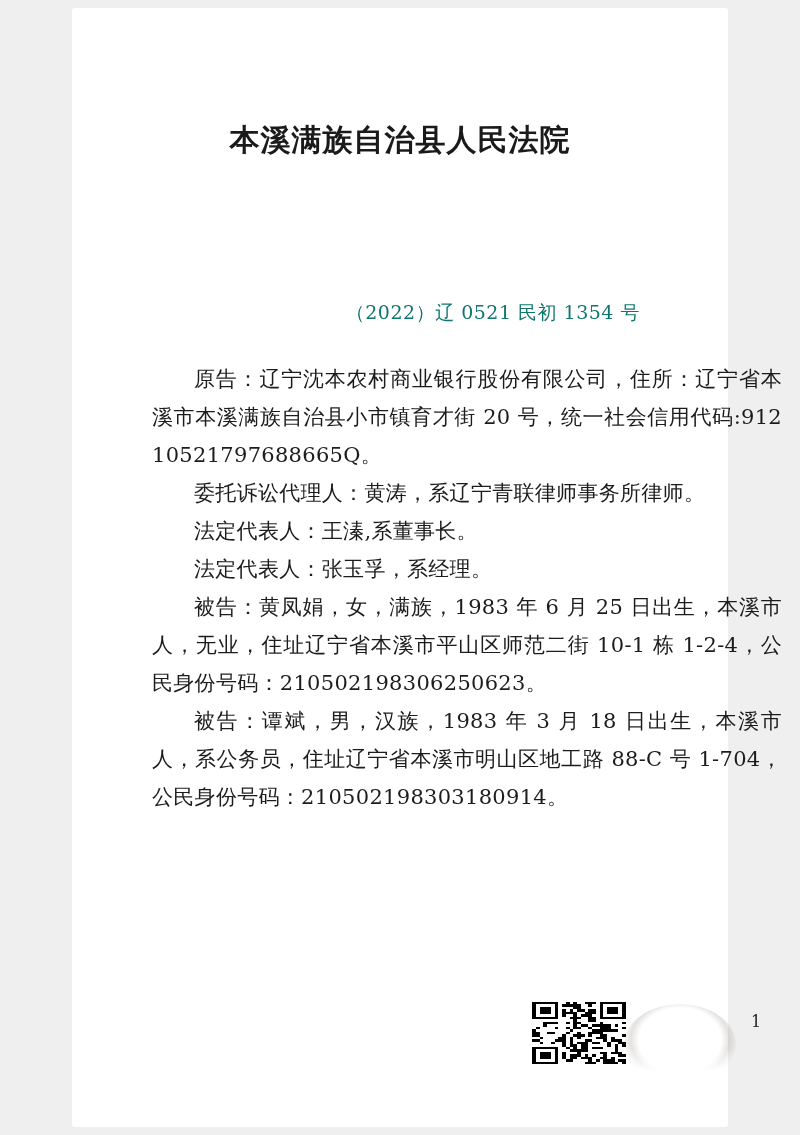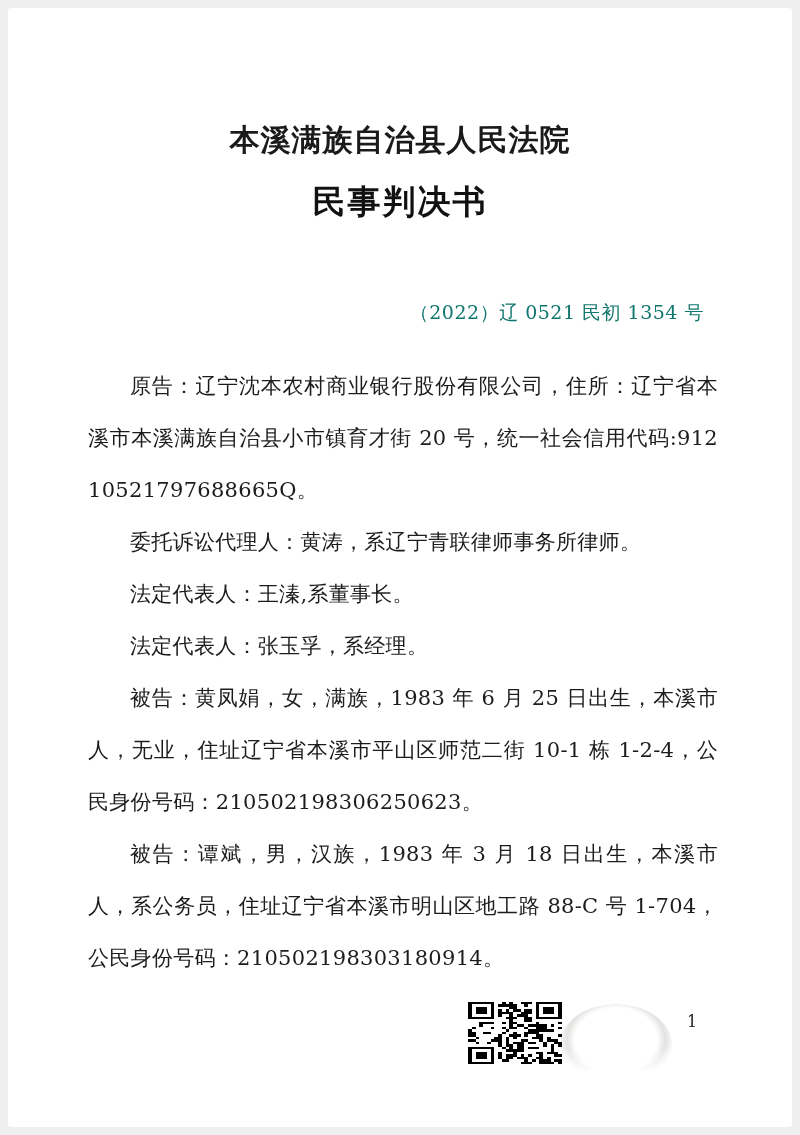--- a/index.html
+++ b/index.html
@@ -8,21 +8,21 @@
     font-family: "DejaVu Serif", "Liberation Serif", serif;
   }
   body {
     background: #efefef;
     width: 800px;
     height: 1135px;
     overflow: hidden;
   }
   .page {
     position: relative;
-    width: 784px;
+    width: 656px;
     height: 1119px;
     margin: 8px auto;
     background: #ffffff;
     border-radius: 3px;
     color: #1c1c1c;
   }
   .court-name {
     position: absolute;
     top: 112px;
     left: 0;
@@ -53,21 +53,21 @@
     color: #0f766e;
   }
   .body-text {
     position: absolute;
     top: 352px;
     left: 80px;
     width: 630px;
   }
   .body-text p {
     font-size: 21px;
-    line-height: 52px;
+    line-height: 38px;
     text-align: justify;
     text-indent: 2em;
     letter-spacing: 0.3px;
     color: #1c1c1c;
     word-break: break-all;
   }
   .qr-code {
     position: absolute;
     left: 460px;
     top: 994px;
@@ -102,21 +102,20 @@
     color: #222222;
   }
 </style>
 </head>
 <body>
 
 <div class="page">
 
   <div class="court-name">本溪满族自治县人民法院</div>
 
-  <div class="doc-type">民事判决书</div>
 
   <div class="case-number">（2022）辽 0521 民初 1354 号</div>
 
   <div class="body-text">
     <p>原告：辽宁沈本农村商业银行股份有限公司，住所：辽宁省本溪市本溪满族自治县小市镇育才街 20 号，统一社会信用代码:91210521797688665Q。</p>
     <p>委托诉讼代理人：黄涛，系辽宁青联律师事务所律师。</p>
     <p>法定代表人：王溱,系董事长。</p>
     <p>法定代表人：张玉孚，系经理。</p>
     <p>被告：黄凤娟，女，满族，1983 年 6 月 25 日出生，本溪市人，无业，住址辽宁省本溪市平山区师范二街 10-1 栋 1-2-4，公民身份号码：210502198306250623。</p>
     <p>被告：谭斌，男，汉族，1983 年 3 月 18 日出生，本溪市人，系公务员，住址辽宁省本溪市明山区地工路 88-C 号 1-704，公民身份号码：210502198303180914。</p>

